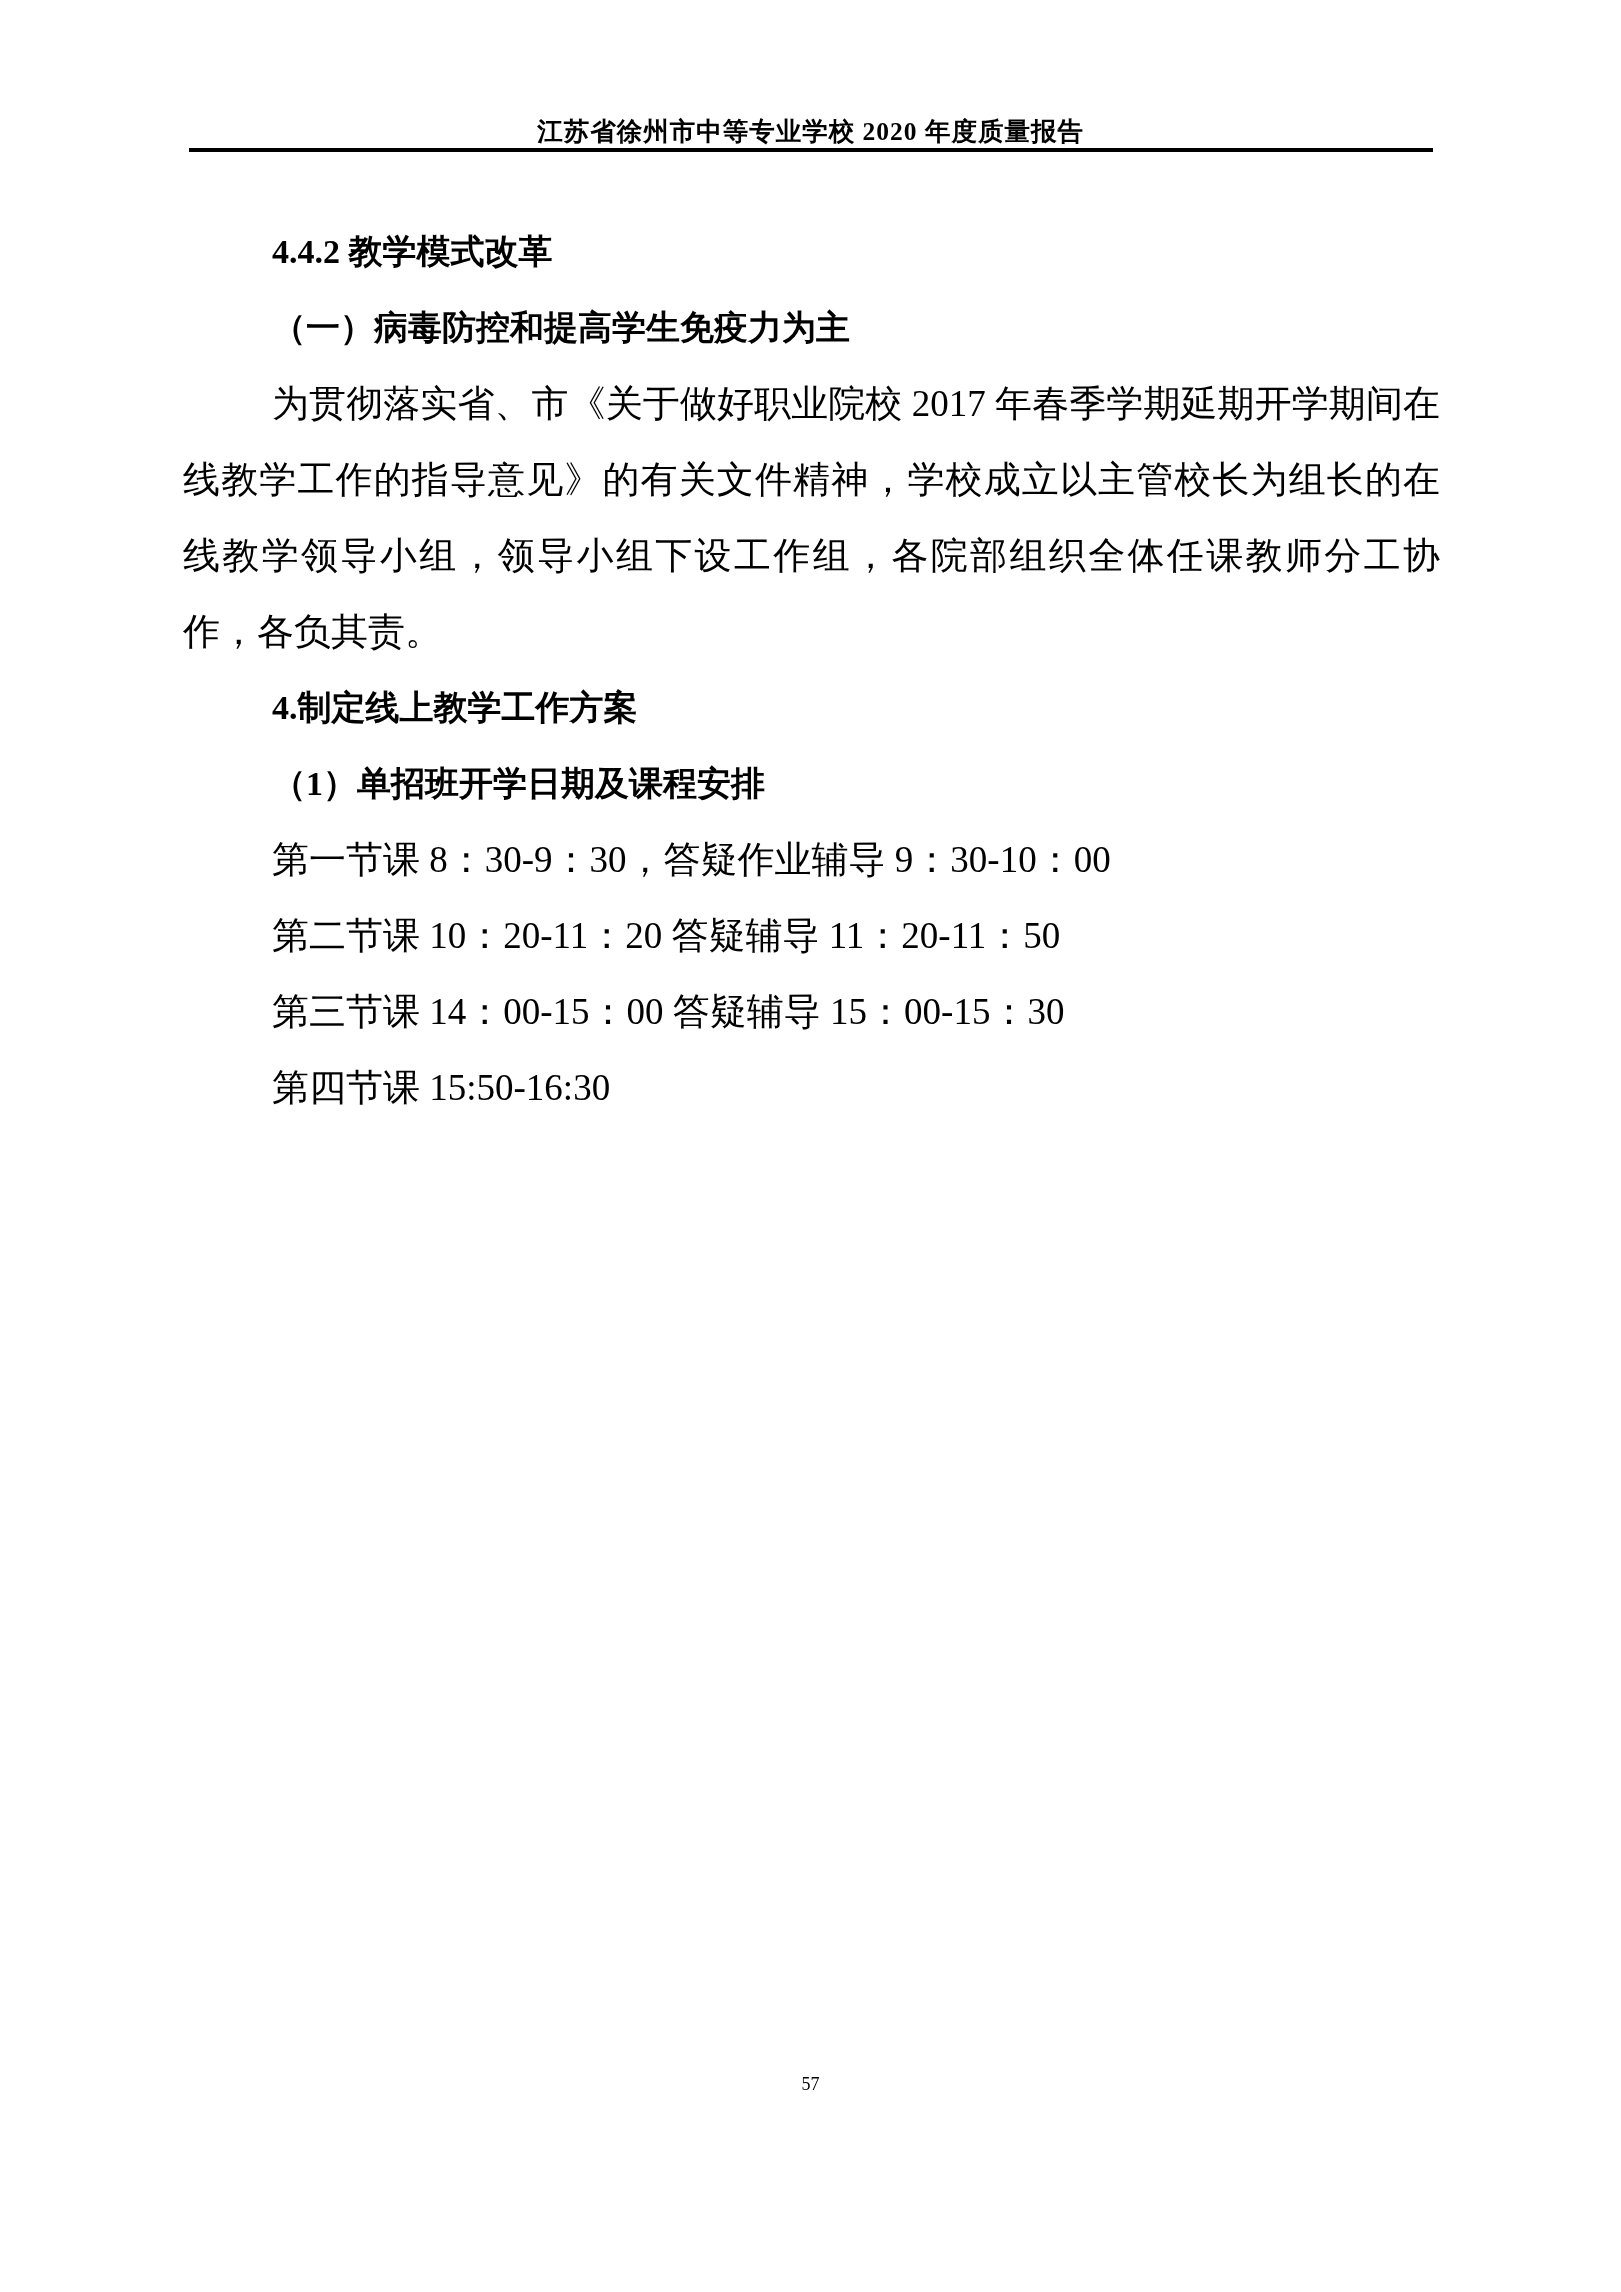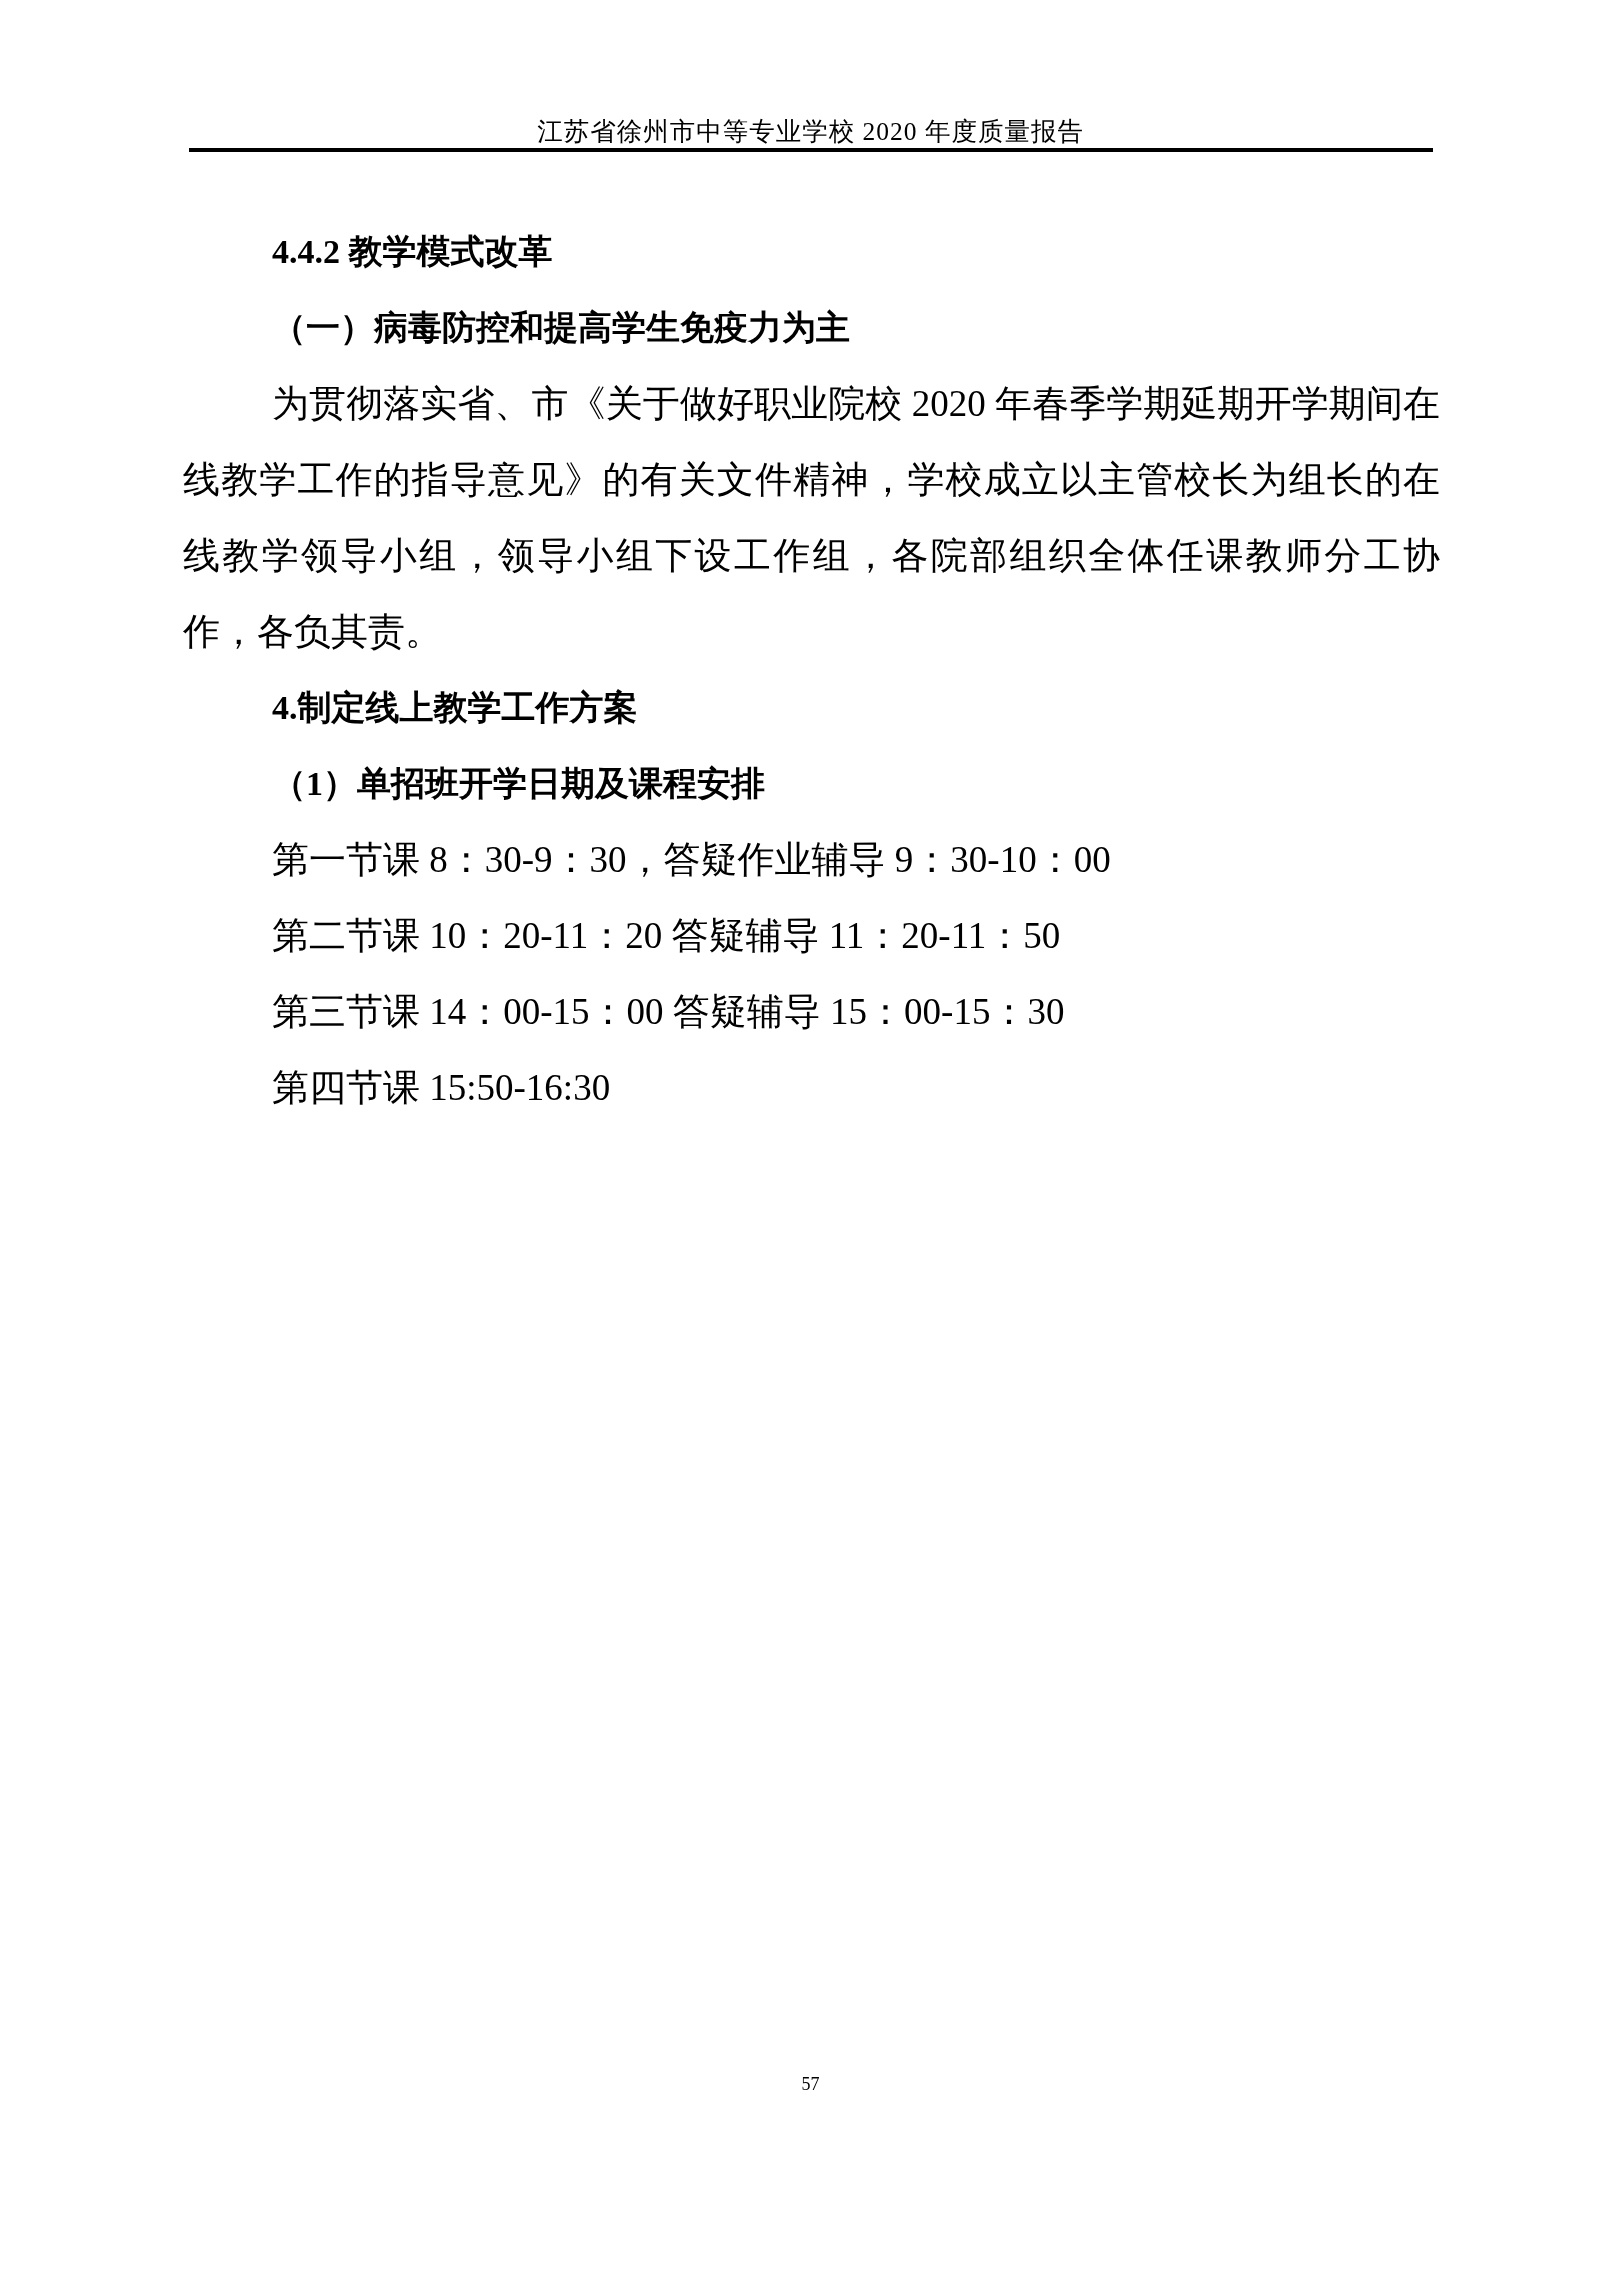--- a/index.html
+++ b/index.html
@@ -16,21 +16,21 @@
     font-family: "Liberation Serif", "DejaVu Serif", serif;
     overflow: hidden;
   }
   .header-title {
     position: absolute;
     top: 114px;
     left: 0;
     width: 100%;
     text-align: center;
     font-size: 25.5px;
-    font-weight: normal;
+    font-weight: bold;
     letter-spacing: 1px;
     white-space: nowrap;
   }
   .header-rule {
     position: absolute;
     top: 148px;
     left: 189px;
     width: 1244px;
     height: 3.9px;
     background: #000000;
@@ -80,21 +80,21 @@
   <div class="header-title">江苏省徐州市中等专业学校 2020 年度质量报告</div>
 
   <div class="header-rule"></div>
 
   <div class="content">
 
     <p class="heading">4.4.2 教学模式改革</p>
 
     <p class="heading">（一）病毒防控和提高学生免疫力为主</p>
 
-    <p class="para">为贯彻落实省、市《关于做好职业院校 2020 年春季学期延期开学期间在线教学工作的指导意见》的有关文件精神，学校成立以主管校长为组长的在线教学领导小组，领导小组下设工作组，各院部组织全体任课教师分工协作，各负其责。</p>
+    <p class="para">为贯彻落实省、市《关于做好职业院校 2017 年春季学期延期开学期间在线教学工作的指导意见》的有关文件精神，学校成立以主管校长为组长的在线教学领导小组，领导小组下设工作组，各院部组织全体任课教师分工协作，各负其责。</p>
 
     <p class="heading">4.制定线上教学工作方案</p>
 
 
     <p class="heading">（1）单招班开学日期及课程安排</p>
 
 
     <p class="schedule-line">第一节课 8：30-9：30，答疑作业辅导 9：30-10：00</p>
 
     <p class="schedule-line">第二节课 10：20-11：20 答疑辅导 11：20-11：50</p>

